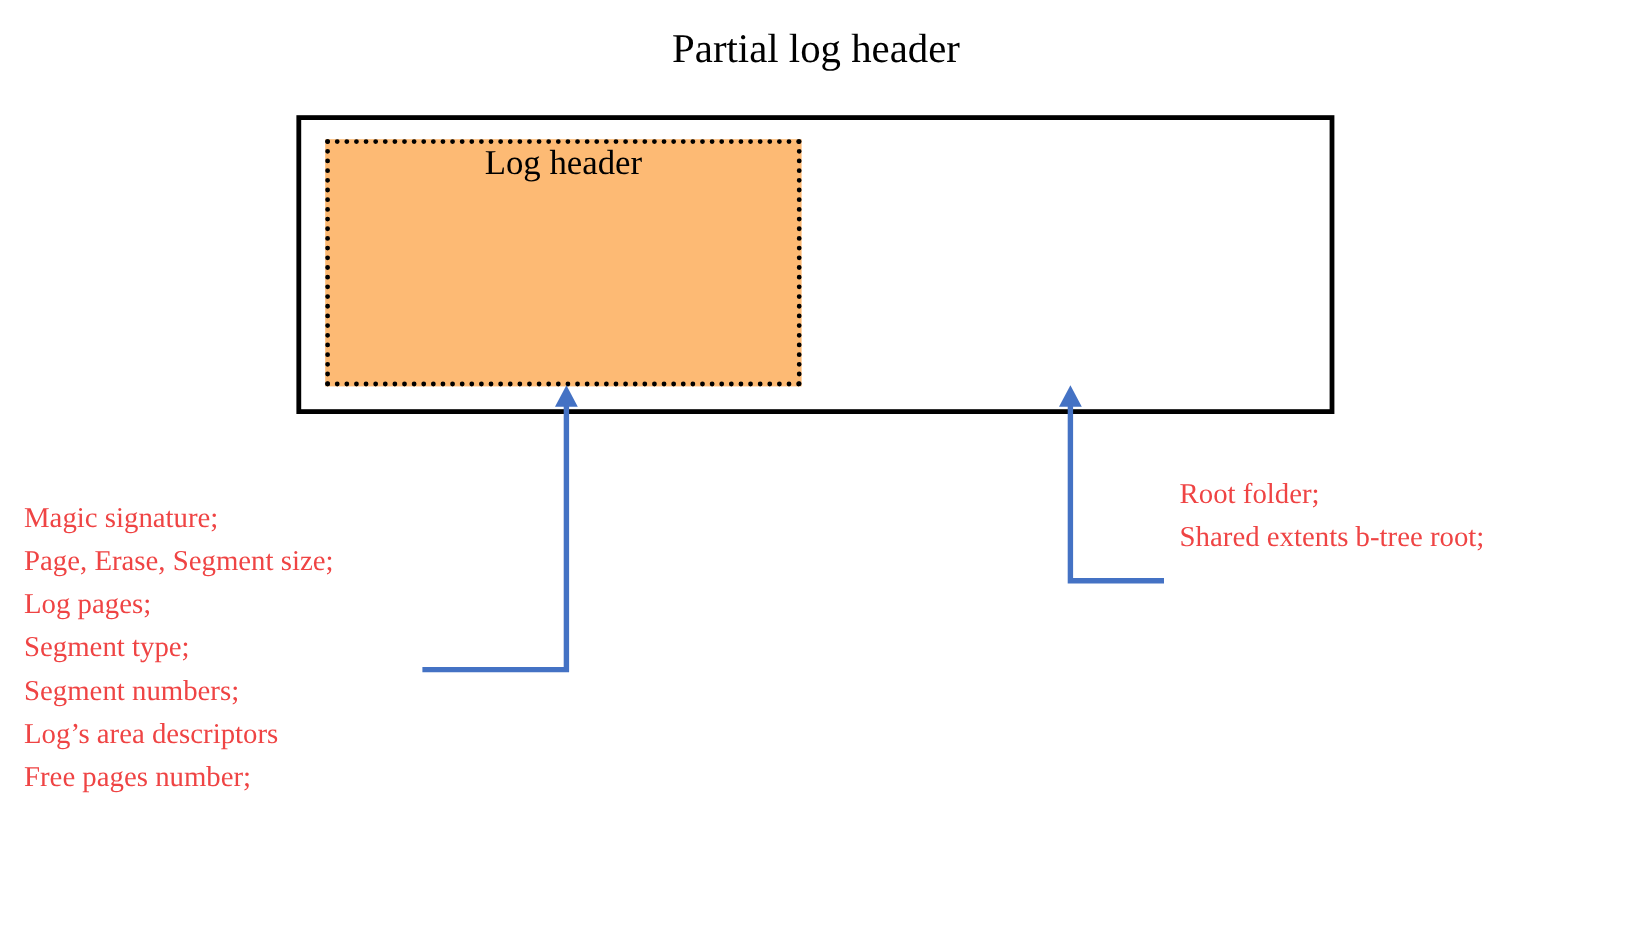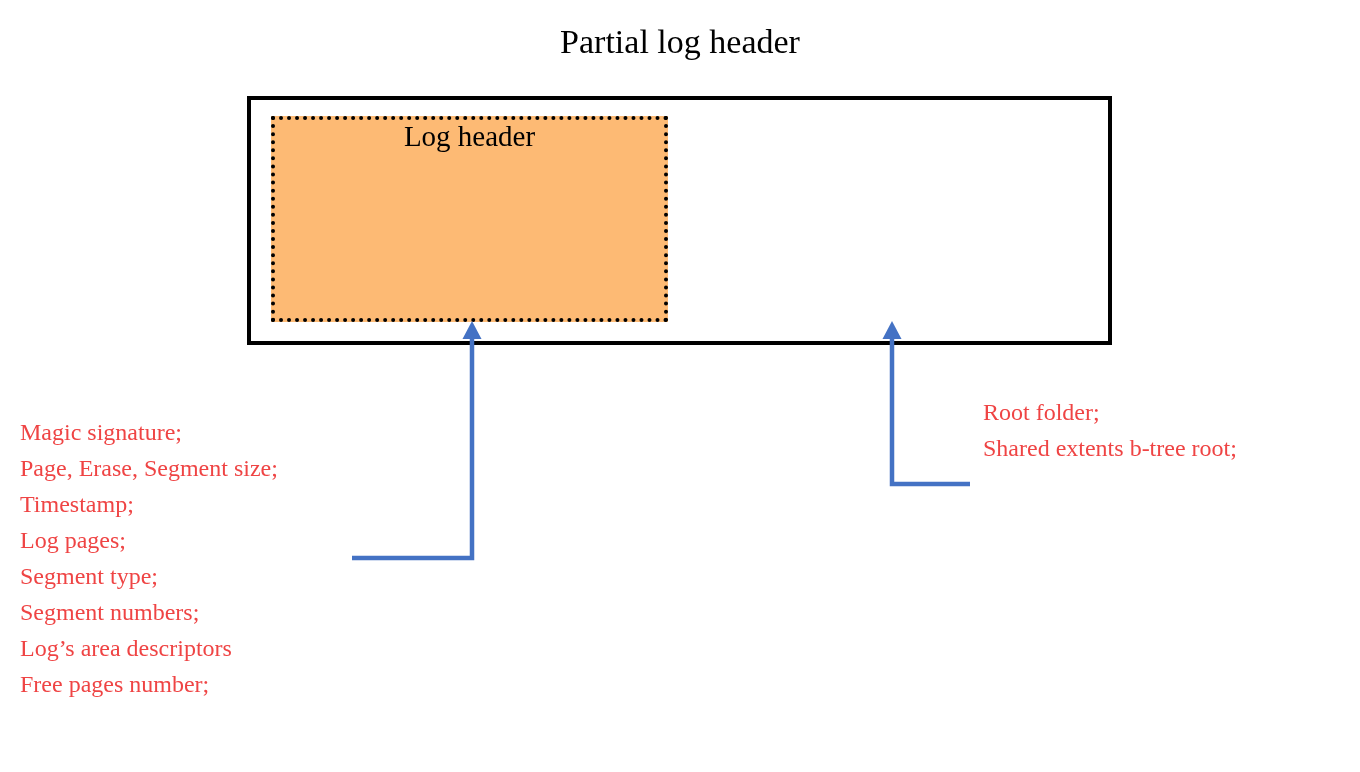--- a/index.html
+++ b/index.html
@@ -92,21 +92,20 @@
   <div class="outer-box"></div>
 
   <div class="dotted-box" id="box-log-header">
     <span>Log header</span>
   </div>
 
 
   <div class="annotation" id="annotation-left">
     <div>Magic signature;</div>
     <div>Page, Erase, Segment size;</div>
-    <div>Timestamp;</div>
     <div>Log pages;</div>
     <div>Segment type;</div>
     <div>Segment numbers;</div>
     <div>Log’s area descriptors</div>
     <div>Free pages number;</div>
   </div>
 
   <div class="annotation" id="annotation-right">
     <div>Root folder;</div>
     <div>Shared extents b-tree root;</div>

